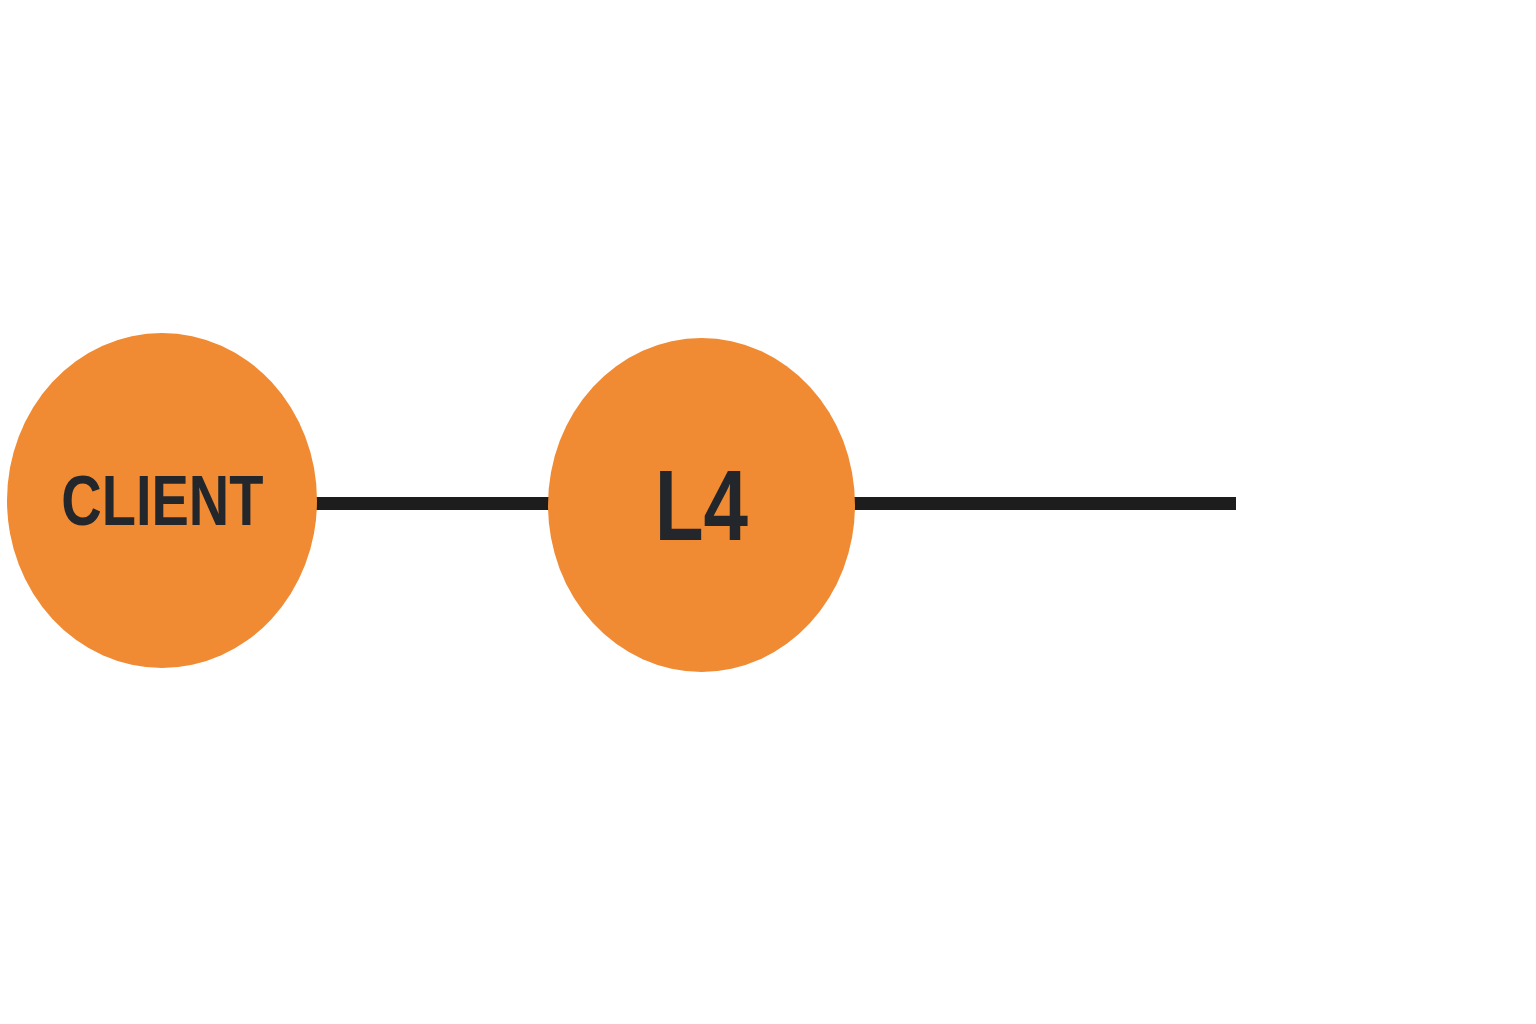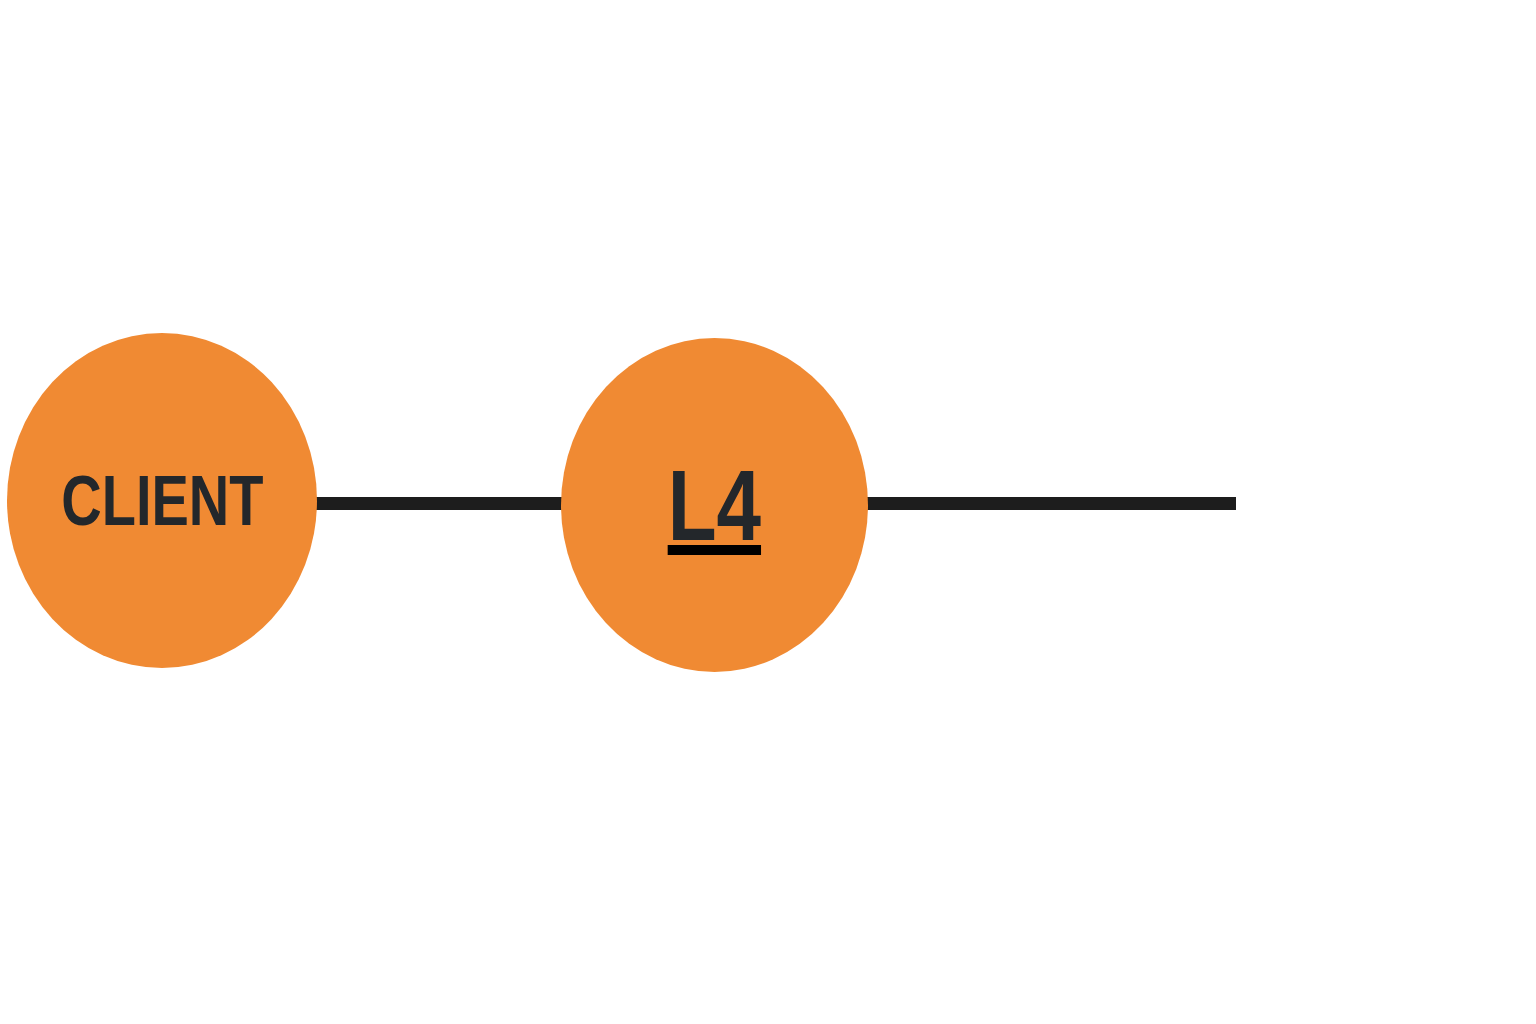--- a/index.html
+++ b/index.html
@@ -24,21 +24,21 @@
   .edge-l4-server { left: 701px; top: 497px; width: 539px; }
   .node {
     position: absolute;
     border-radius: 50%;
     display: flex;
     align-items: center;
     justify-content: center;
     z-index: 2;
   }
   .node-client { left: 7px;    top: 333px; width: 310px; height: 335px; background: #f08a33; }
-  .node-l4     { left: 561px;  top: 338px; width: 307px; height: 334px; background: #f08a33; text-decoration: underline; }
+  .node-l4     { left: 548px;  top: 338px; width: 307px; height: 334px; background: #f08a33; }
   .node-server { left: 1085px; top: 333px; width: 310px; height: 335px; background: #75797f; }
   .node-label {
     font-weight: bold;
     line-height: 1;
     transform: scaleX(0.8);
     transform-origin: center;
     white-space: nowrap;
     letter-spacing: 0;
   }
   .node-client .node-label { font-size: 70px;  color: #23272b; }

